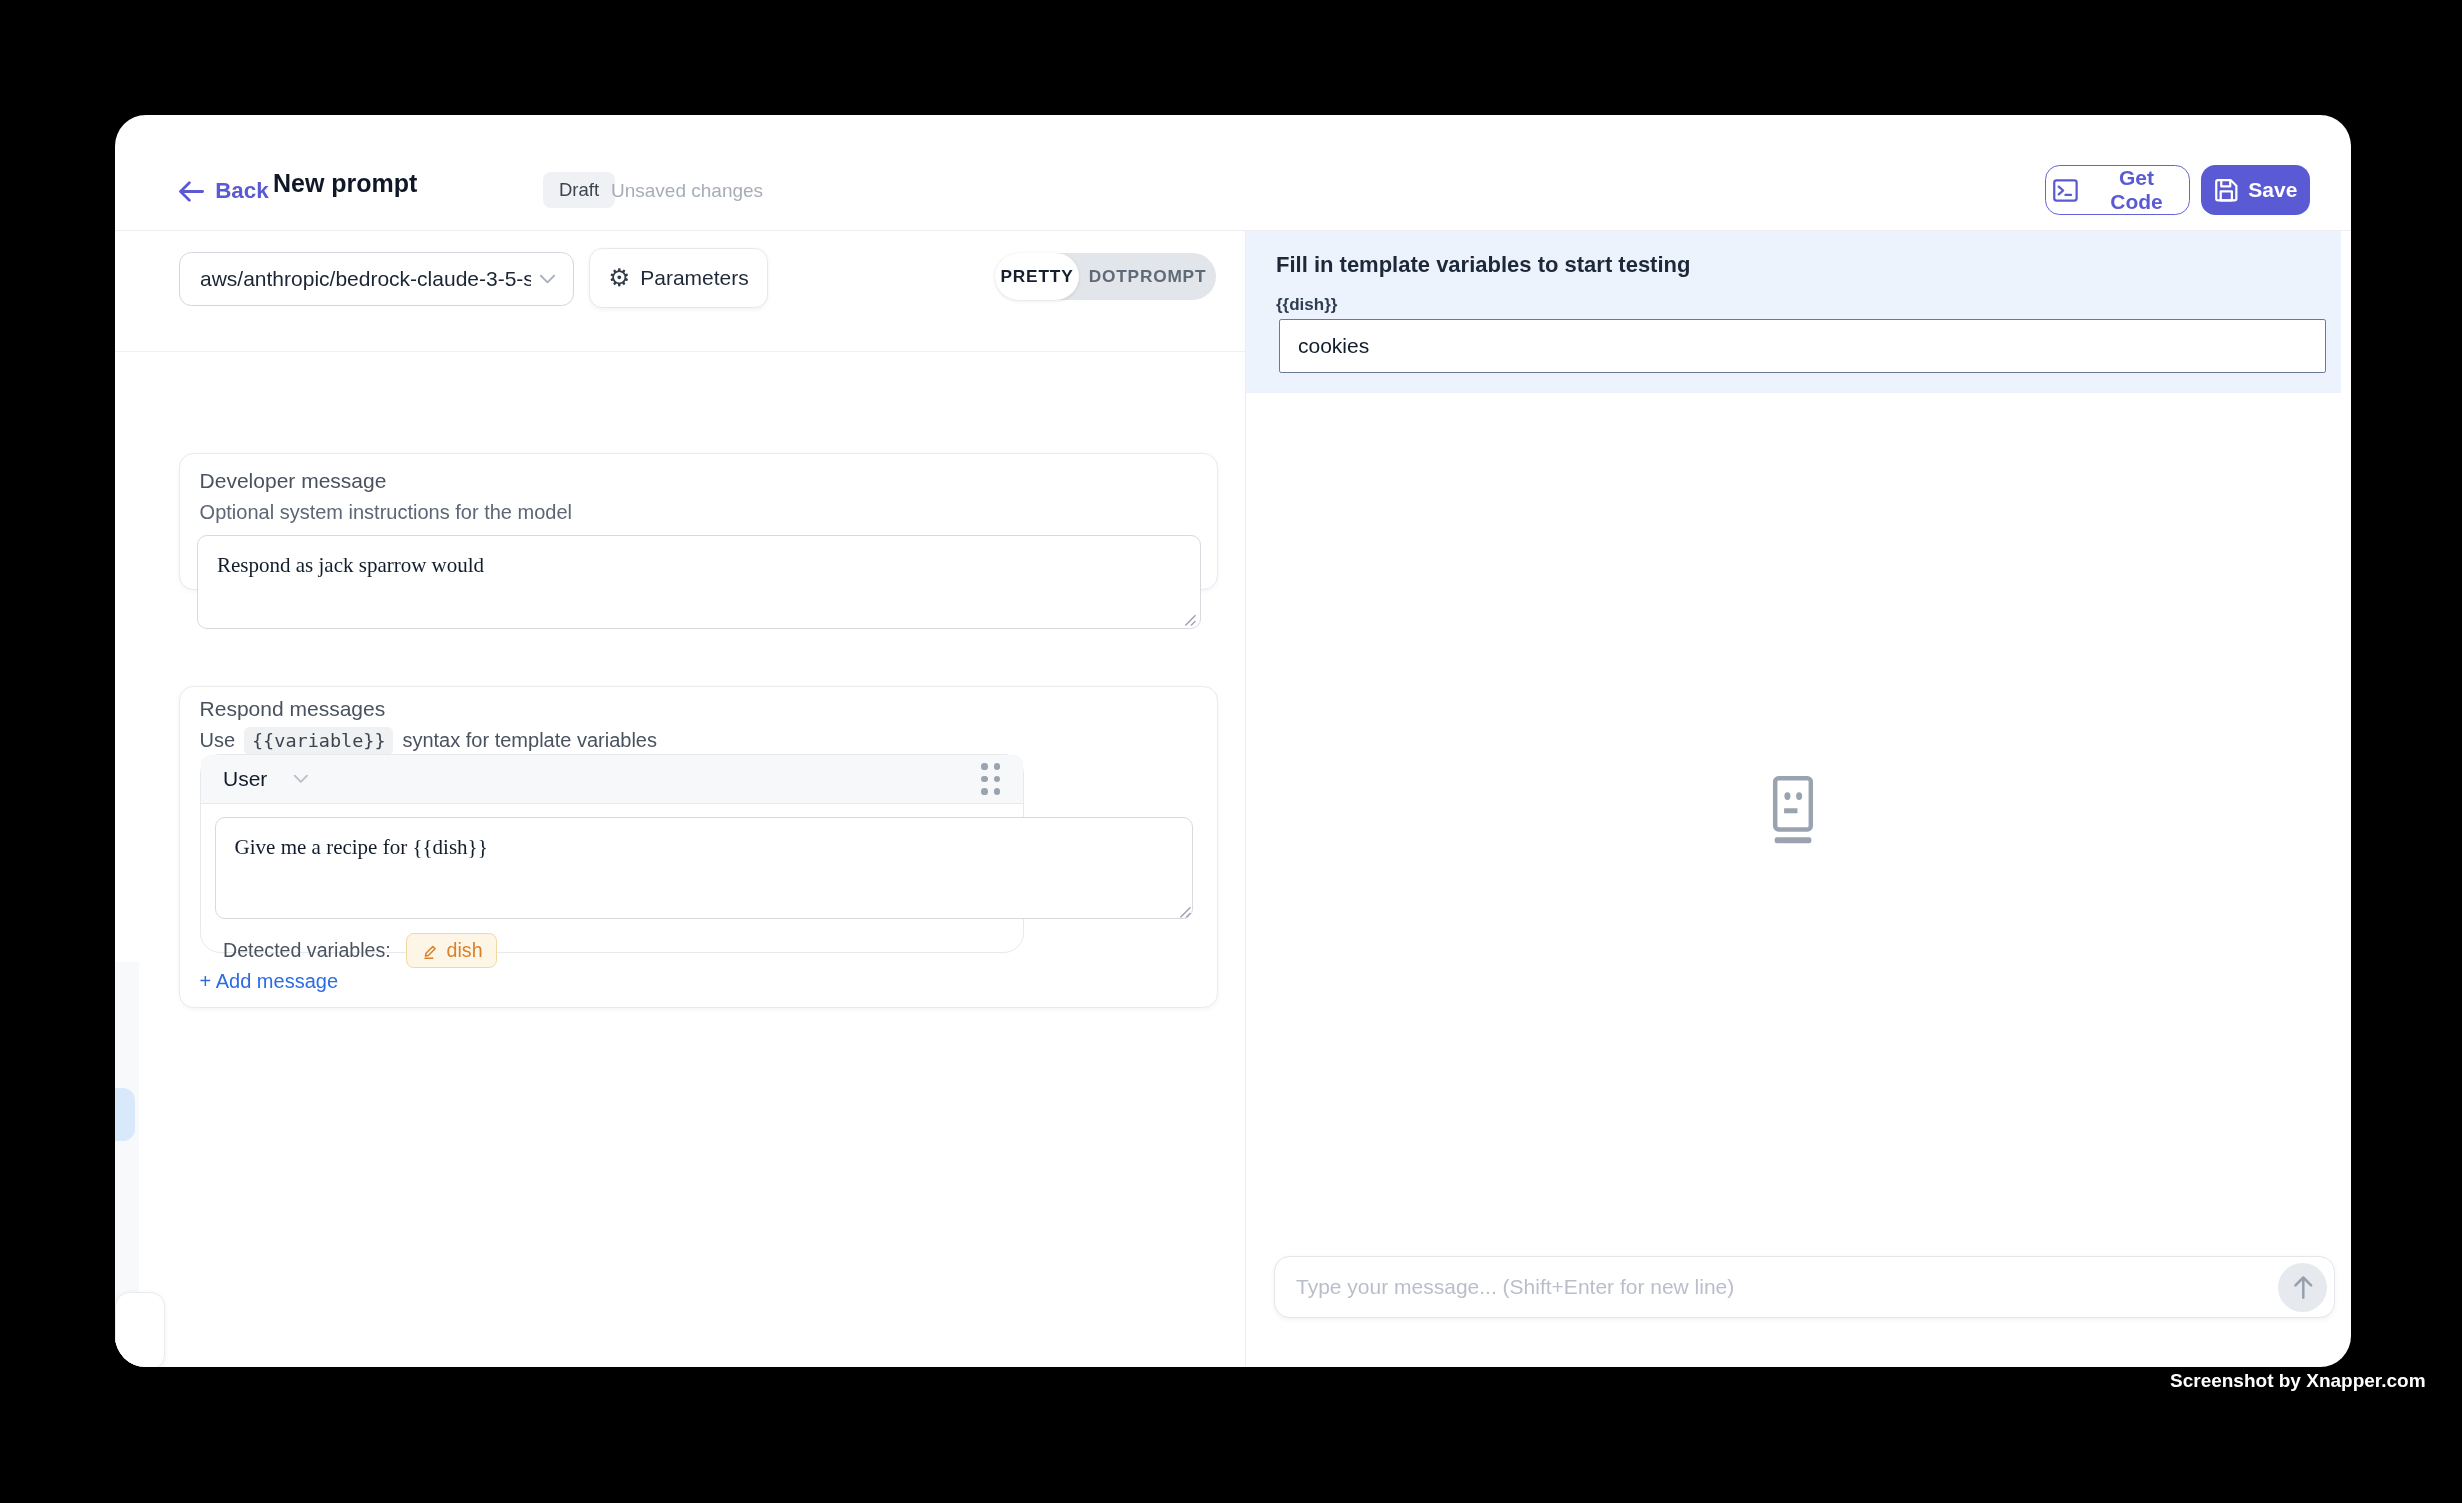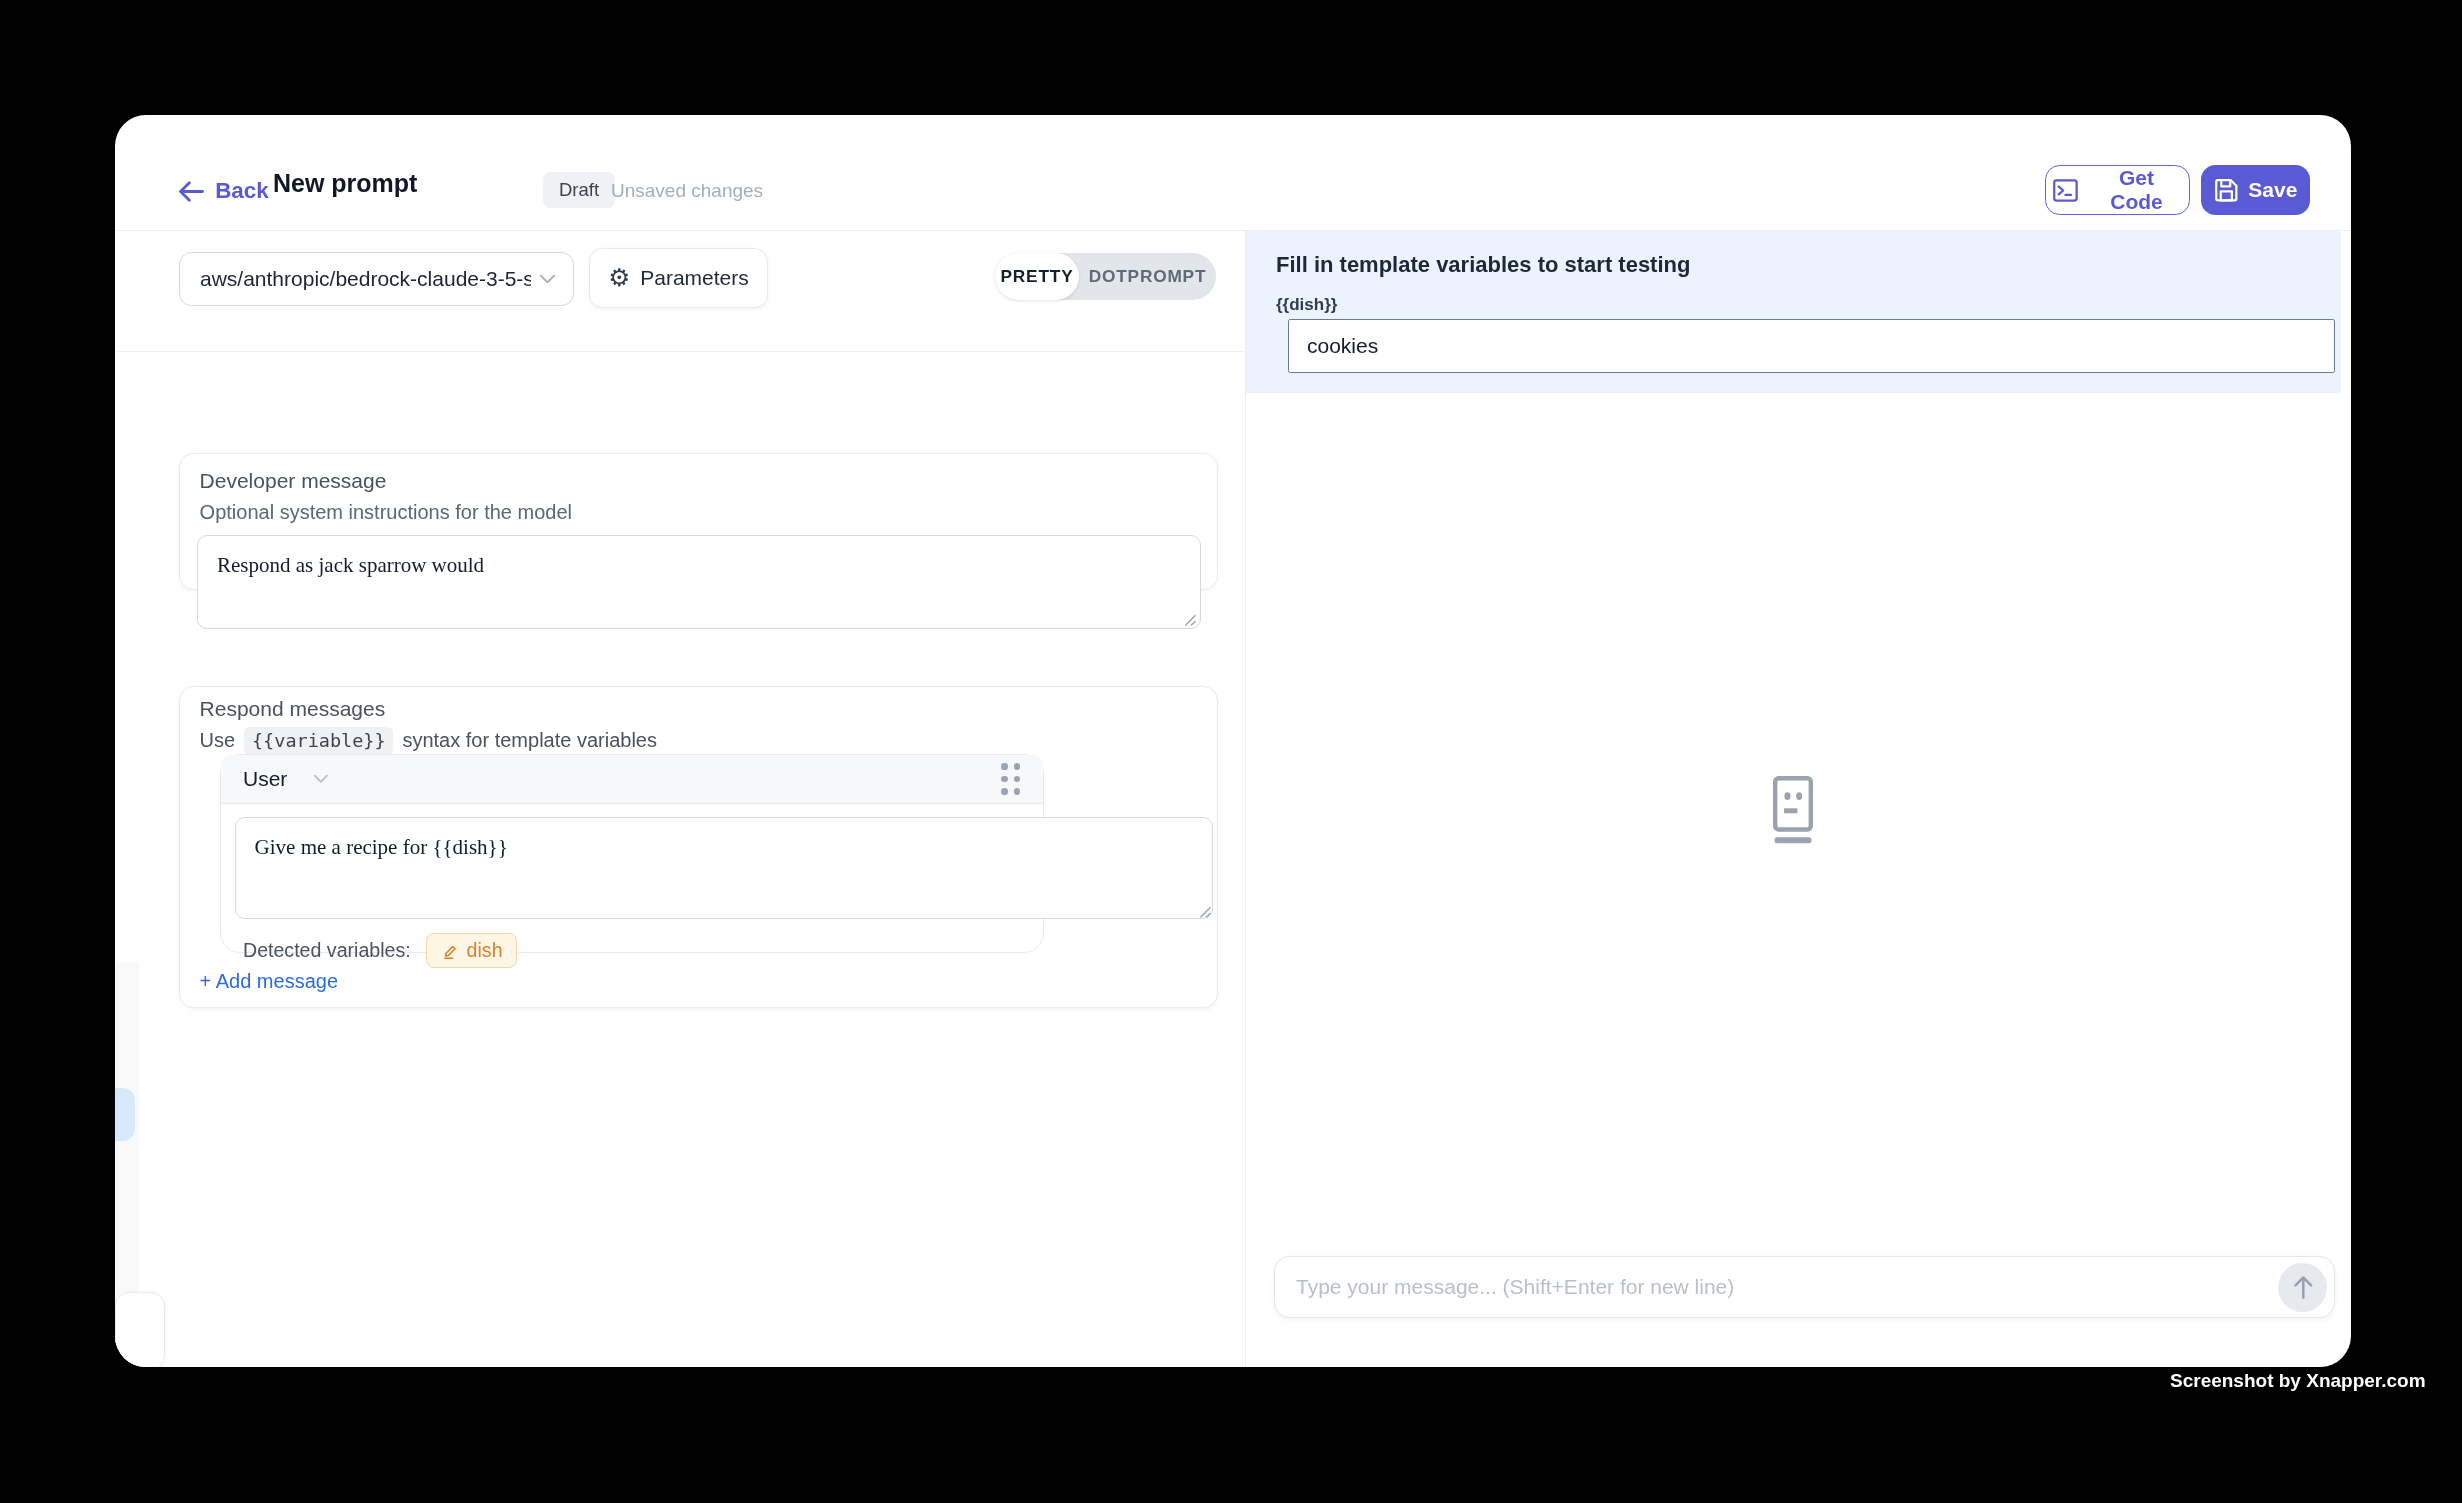--- a/index.html
+++ b/index.html
@@ -93,21 +93,21 @@
   .resize-grip{position:absolute;pointer-events:none;}
 
   .pm-title{position:absolute;left:19.6px;top:10px;}
   .pm-sub{position:absolute;left:19.6px;top:40px;display:flex;align-items:center;gap:9px;font-size:20px;color:#49525f;}
   .code-chip{
     font-family:"DejaVu Sans Mono", monospace;font-size:18.5px;color:#3d4450;
     background:#eff1f3;border-radius:5.6px;padding:3.4px 7.8px;
   }
   .msg-block{
     position:absolute;left:19.6px;top:67px;width:824px;height:199px;box-sizing:border-box;
-    border:1.1px solid #e7e9ed;border-radius:20px;background:#fff;margin-left:20px;
+    border:1.1px solid #e7e9ed;border-radius:20px;background:#fff;
   }
   .msg-head{
     position:absolute;left:0;top:0;width:100%;height:49px;box-sizing:border-box;
     background:#f7f8fa;border-bottom:1.1px solid #e7e9ed;border-radius:9px 9px 0 0;
     display:flex;align-items:center;padding:0 22.4px;
   }
   .role{font-size:21px;color:#121d2c;display:flex;align-items:center;gap:26px;cursor:pointer;}
   .grip{margin-left:auto;display:grid;grid-template-columns:repeat(2,6.7px);grid-auto-rows:6.7px;gap:5.6px;cursor:grab;}
   .grip i{width:6.7px;height:6.7px;border-radius:50%;background:#9aa3b0;}
   .msg-textarea{position:absolute;left:14px;top:62px;width:978px;height:102px;font-size:21px;}
@@ -121,21 +121,21 @@
   .add-msg{position:absolute;left:19.6px;top:283px;}
 
   
   .vdivider{position:absolute;left:1130px;top:116px;width:1.1px;height:1137px;background:#eceef1;}
   .test-head{
     position:absolute;left:1131px;top:116px;width:1095px;height:162px;background:#ecf3fd;
   }
   .test-title{position:absolute;left:30px;top:21px;font-size:22px;font-weight:700;color:#1d2838;}
   .test-var-label{position:absolute;left:30px;top:64px;font-size:17px;font-weight:700;color:#303c52;}
   .test-var-input{
-    position:absolute;left:42px;top:88px;width:1047px;height:54px;box-sizing:border-box;
+    position:absolute;left:33px;top:88px;width:1047px;height:54px;box-sizing:border-box;
     background:#fff;border:1.7px solid #6b7a94;border-radius:2.2px;outline:none;
     font-family:inherit;font-size:21px;color:#121d2c;padding:0 18px;
   }
   .empty-icon{position:absolute;left:1650px;top:661px;width:56px;height:69px;}
   .empty-text{
     position:absolute;left:1131px;top:740px;width:1095px;text-align:center;
     font-size:22px;color:#6e7886;
   }
   .chat-input{
     position:absolute;left:1159px;top:1141px;width:1061px;height:62px;box-sizing:border-box;

